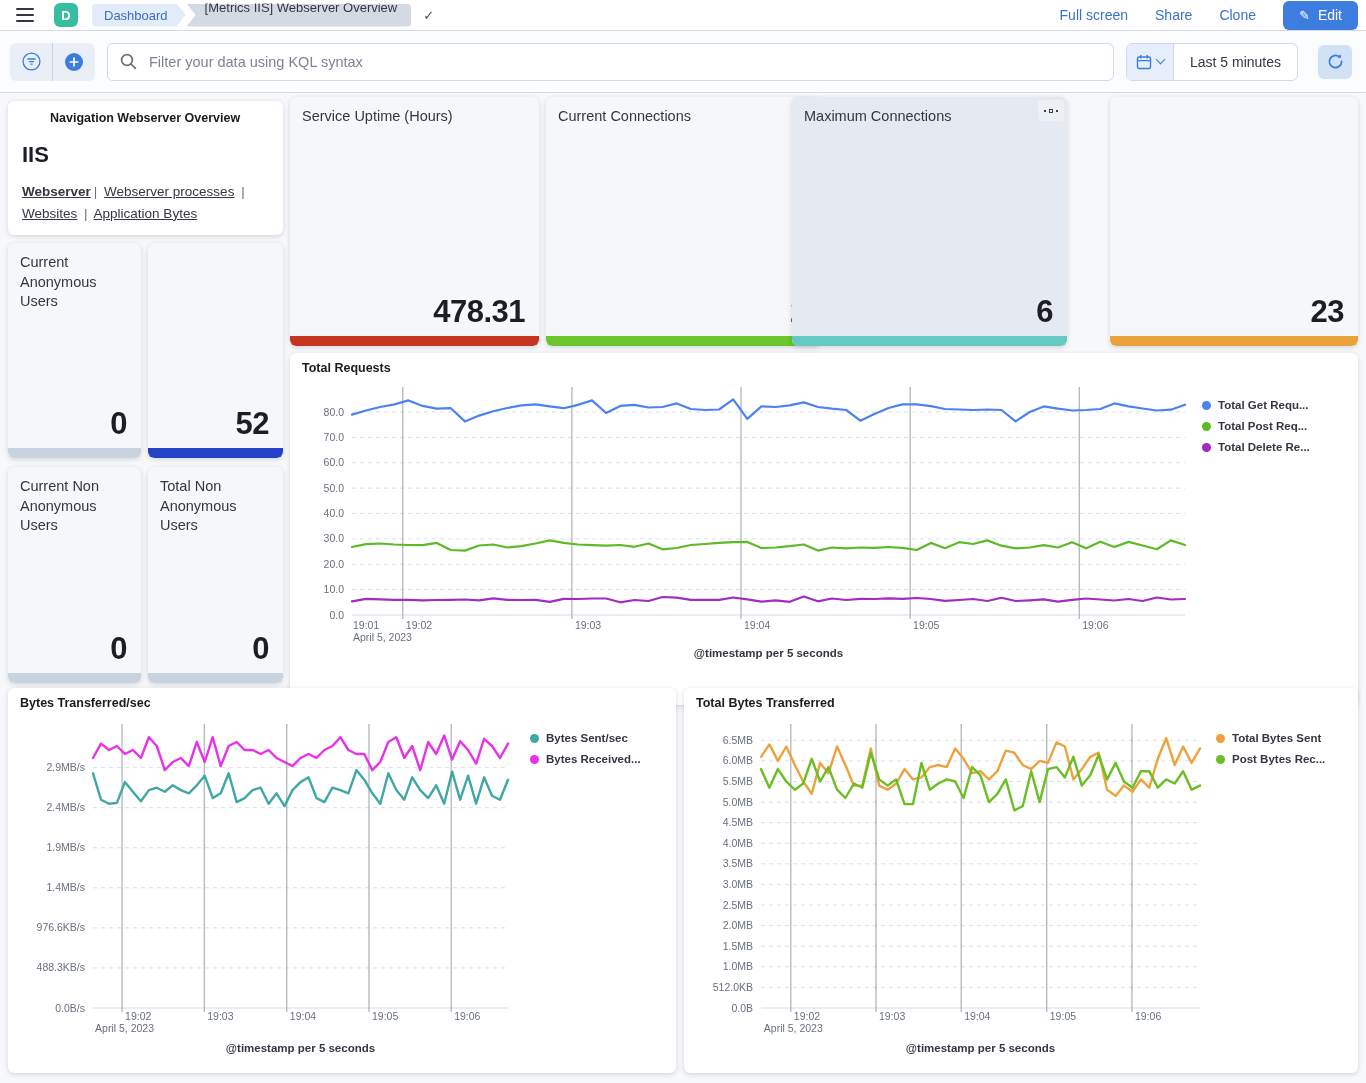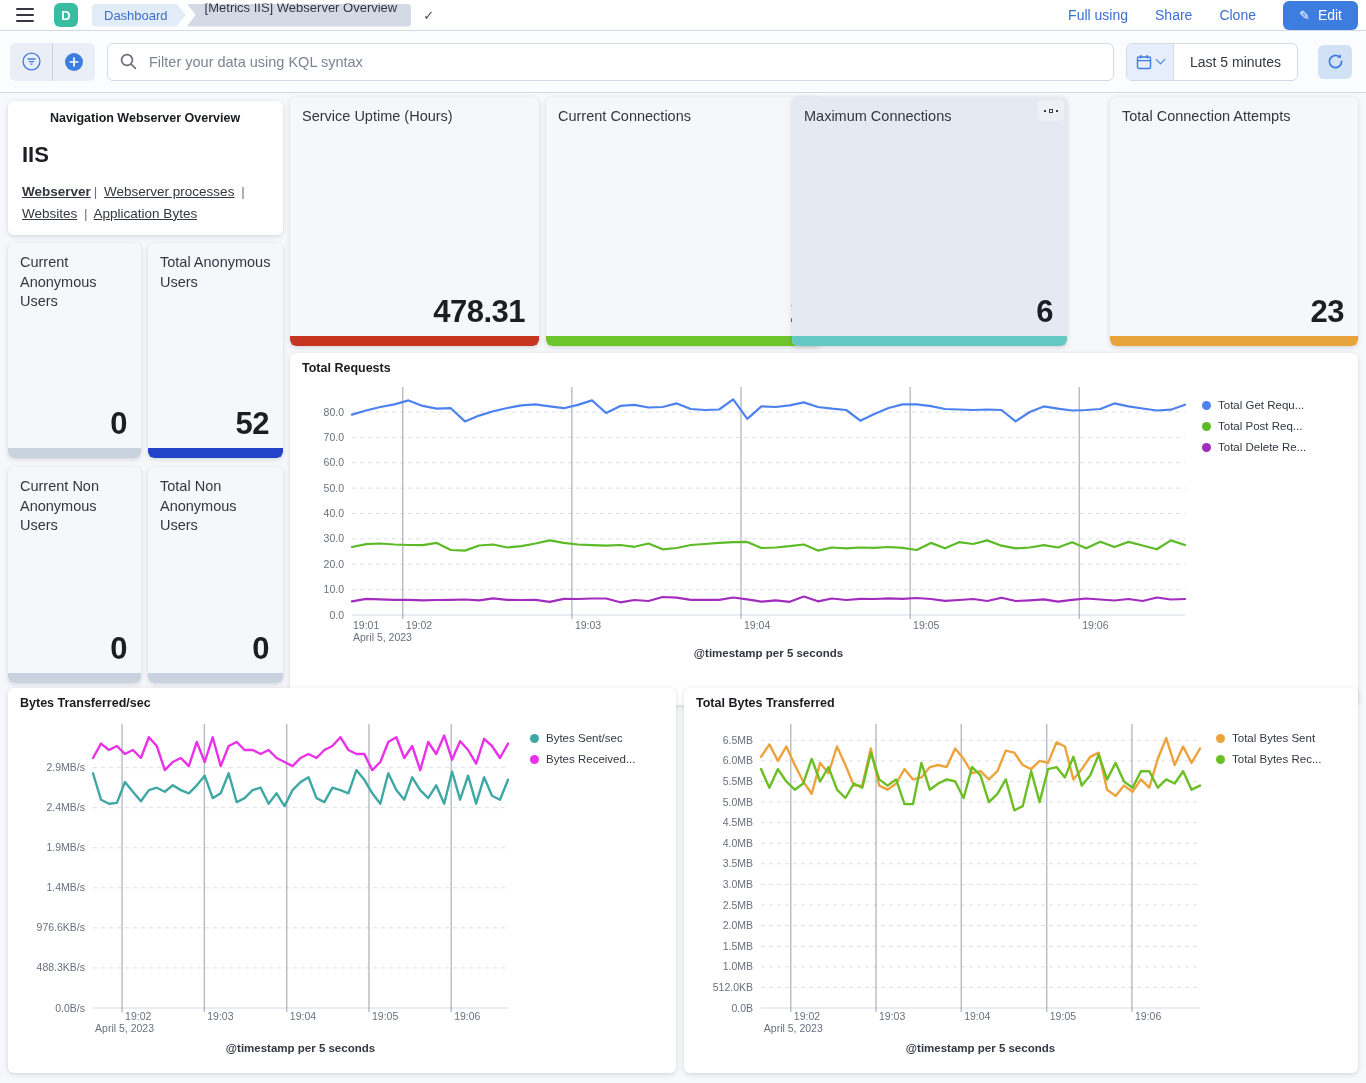--- a/index.html
+++ b/index.html
@@ -81,42 +81,42 @@
   .nav-heading { font-size: 22px; font-weight: bold; color: #1D1E24; margin: 17px 0 13px; }
   .nav-links { font-size: 13.5px; line-height: 1.6; color: #343741; }
   .nav-links a { color: #343741; text-decoration: underline; cursor: pointer; }
   .nav-links a.active { font-weight: bold; }
   .nav-sep { color: #69707D; margin: 0 3px; }
 
   .chart-title { position: absolute; top: 8px; left: 12px; margin: 0; font-size: 12.5px; font-weight: bold; color: #1A1C21; }
   .chart-svg { position: absolute; left: 0; top: 26px; cursor: crosshair; }
   .chart-svg text { font-family: "Liberation Sans", sans-serif; }
   .legend { position: absolute; list-style: none; margin: 0; padding: 0; display: flex; flex-direction: column; gap: 9px; }
-  .legend li { display: flex; align-items: center; gap: 7px; font-size: 11.5px; color: #343741; cursor: pointer; white-space: nowrap; }
+  .legend li { display: flex; align-items: center; gap: 7px; font-size: 11.5px; color: #343741; cursor: pointer; white-space: nowrap; font-weight: bold; }
   .legend .dot { width: 9px; height: 9px; border-radius: 50%; flex: none; }
 </style>
 </head>
 <body>
 
 <header class="topbar">
   <button class="menu-btn">
     <svg width="18" height="14" viewBox="0 0 18 14">
       <rect x="0" y="0" width="18" height="2" rx="1" fill="#343741"></rect>
       <rect x="0" y="6" width="18" height="2" rx="1" fill="#343741"></rect>
       <rect x="0" y="12" width="18" height="2" rx="1" fill="#343741"></rect>
     </svg>
   </button>
   <span class="app-badge">D</span>
   <nav class="breadcrumbs">
     <button class="crumb blue">Dashboard</button>
     <span class="crumb gray">[Metrics IIS] Webserver Overview</span>
     <span class="check-ic">✓</span>
   </nav>
   <div class="top-actions">
-    <a>Full using</a>
+    <a>Full screen</a>
     <a>Share</a>
     <a>Clone</a>
     <button class="edit-btn">
       <span class="pencil">✎</span>
       <span>Edit</span>
     </button>
   </div>
 </header>
 
 <div class="querybar">
@@ -190,32 +190,30 @@
   </section>
   <section class="panel tile hovered" style="left:792px;top:4px;width:275px;height:249px">
     <div class="tile-title">Maximum Connections</div>
     <div class="tile-value">6</div>
     <div class="tile-bar" style="background: rgb(99, 201, 194);"></div>
     <button class="panel-options">
       <span class="boxes"></span>
     </button>
   </section>
   <section class="panel tile" style="left:1110px;top:4px;width:248px;height:249px">
-    <div class="tile-title">Total Connection Attempts</div>
     <div class="tile-value">23</div>
     <div class="tile-bar" style="background: rgb(232, 163, 61);"></div>
   </section>
 
   <section class="panel tile" style="left:8px;top:150px;width:133px;height:215px">
     <div class="tile-title">Current Anonymous Users</div>
     <div class="tile-value">0</div>
     <div class="tile-bar" style="background: rgb(201, 211, 223);"></div>
   </section>
   <section class="panel tile" style="left:148px;top:150px;width:135px;height:215px">
-    <div class="tile-title">Total Anonymous Users</div>
     <div class="tile-value">52</div>
     <div class="tile-bar" style="background: rgb(34, 66, 200);"></div>
   </section>
   <section class="panel tile" style="left:8px;top:374px;width:133px;height:216px">
     <div class="tile-title">Current Non Anonymous Users</div>
     <div class="tile-value">0</div>
     <div class="tile-bar" style="background: rgb(201, 211, 223);"></div>
   </section>
   <section class="panel tile" style="left:148px;top:374px;width:135px;height:216px">
     <div class="tile-title">Total Non Anonymous Users</div>
@@ -382,18 +380,18 @@
         <polyline points="77.0,55.1 85.4,73.7 93.9,55.1 102.3,67.5 110.8,75.7 119.2,69.5 127.7,44.8 136.1,67.5 144.5,53.1 153.0,75.7 161.4,84.0 169.9,69.5 178.3,73.7 186.8,38.7 195.2,65.4 203.6,71.6 212.1,65.4 220.5,90.1 229.0,90.1 237.4,48.9 245.8,75.7 254.3,69.5 262.7,65.4 271.2,67.5 279.6,84.0 288.1,53.1 296.5,61.3 304.9,88.1 313.4,79.8 321.8,65.4 330.3,96.3 338.7,92.2 347.2,57.2 355.6,88.1 364.0,55.1 372.5,53.1 380.9,63.4 389.4,42.8 397.8,71.6 406.3,61.3 414.7,40.7 423.1,65.4 431.6,48.9 440.0,67.5 448.5,73.7 456.9,57.2 465.3,57.2 473.8,73.7 482.2,65.4 490.7,69.5 499.1,57.2 507.6,75.7 516.0,71.6" fill="none" stroke="#6BBE23" stroke-width="2.4" stroke-linejoin="round" stroke-linecap="round"></polyline>
         <text x="296.5" y="338" text-anchor="middle" fill="#343741" font-size="11.5" font-weight="bold">@timestamp per 5 seconds</text>
       </svg>
     <ul class="legend" style="top:44px;right:4px;width:138px">
         <li>
           <span class="dot" style="background: rgb(237, 163, 61);"></span>
           <span>Total Bytes Sent</span>
         </li>
         <li>
           <span class="dot" style="background: rgb(107, 190, 35);"></span>
-          <span>Total Bytes Rec...</span>
+          <span>Post Bytes Rec...</span>
         </li>
       </ul>
   </section>
 
 </main>
 
 </body></html>

